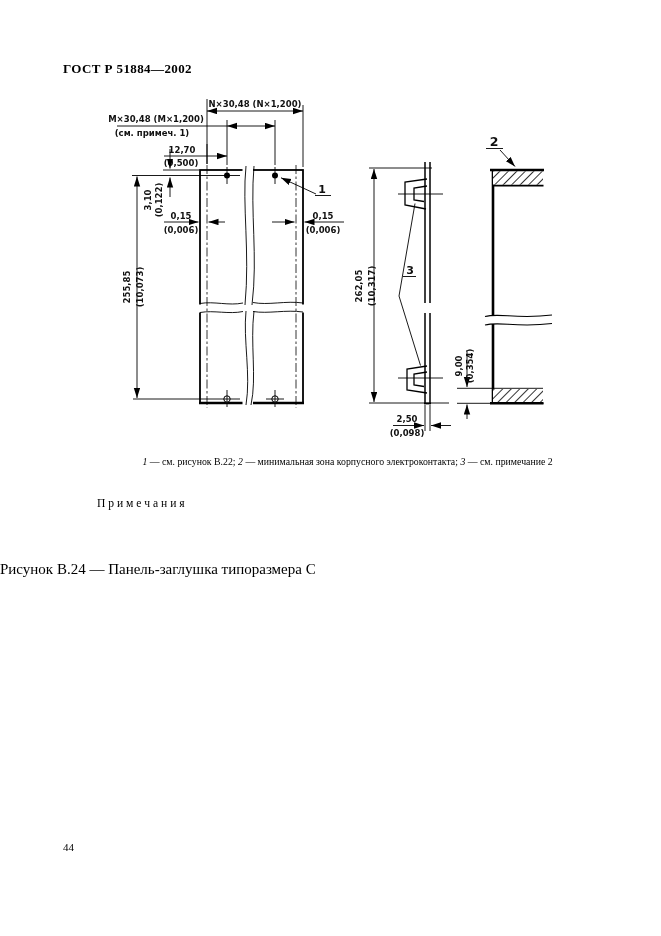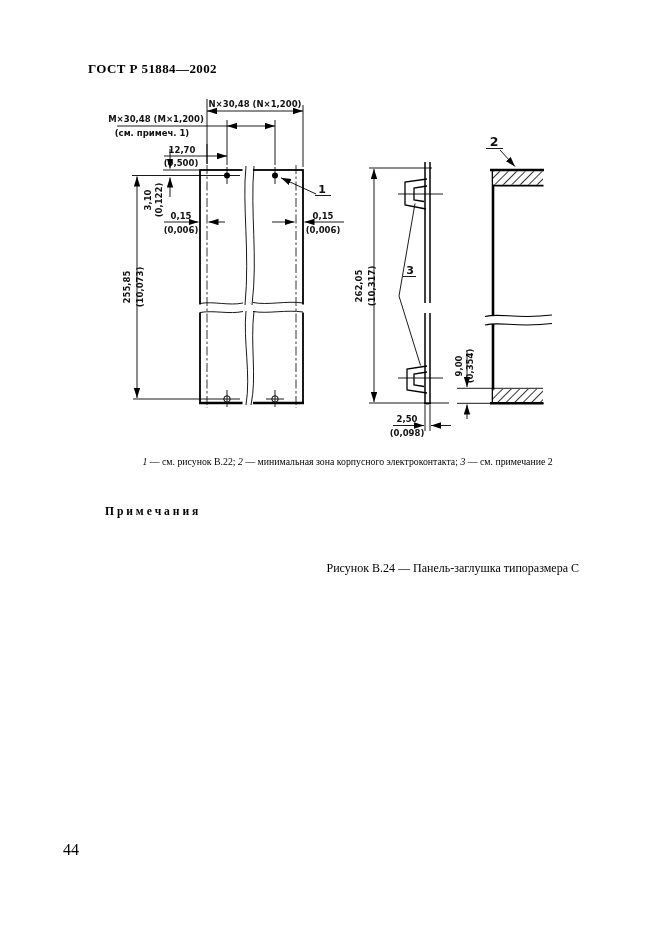--- a/index.html
+++ b/index.html
@@ -1,38 +1,38 @@
 <!DOCTYPE html>
 <html><head>
 <meta charset="utf-8">
 <style>
   html,body{margin:0;padding:0;}
   body{
     width:661px;height:936px;position:relative;background:#fff;color:#000;
     font-family:"Liberation Serif","DejaVu Serif",serif;
     -webkit-font-smoothing:antialiased;
   }
-  .header{position:absolute;left:63px;top:61px;font-weight:bold;font-size:13px;letter-spacing:.4px;margin-left:25px;}
+  .header{position:absolute;left:63px;top:61px;font-weight:bold;font-size:13px;letter-spacing:.4px;}
   svg.drawing{position:absolute;left:0;top:0;}
   .ol{stroke:#000;stroke-width:1.8;fill:none;}
   .ol2{stroke:#000;stroke-width:1.5;fill:none;}
   .thk{stroke:#000;stroke-width:2.6;fill:none;}
   .th{stroke:#000;stroke-width:.9;fill:none;}
   .cl{stroke:#000;stroke-width:.8;fill:none;stroke-dasharray:9 2.5 2.5 2.5;}
   .wav{stroke:#000;stroke-width:1.1;fill:none;}
   .clip{stroke:#000;stroke-width:1.3;fill:none;}
   .dtx{font-family:"DejaVu Sans","Liberation Sans",sans-serif;font-size:8.5px;font-weight:bold;fill:#111;}
   .ctx{font-family:"DejaVu Sans","Liberation Sans",sans-serif;font-weight:bold;fill:#111;}
   .caption{position:absolute;top:456px;left:0;width:661px;text-align:center;font-size:9.8px;padding-left:17px;}
   .cap-num{font-style:italic;}
   .notes{position:absolute;left:63px;top:489px;width:536px;font-size:11.6px;line-height:13.6px;}
-  .notes p{margin:16px;text-indent:26px;font-weight:bold;}
+  .notes p{margin:8px;text-indent:26px;}
   .notes p.body-p{text-align:justify;}
-  .fig-title{position:absolute;top:561px;left:0;width:579px;text-align:right;font-size:12px;}
-  .page-num{position:absolute;left:63px;top:841px;font-size:16px;}
+  .fig-title{position:absolute;top:561px;left:0;width:579px;text-align:left;font-size:15px;}
+  .page-num{position:absolute;left:63px;top:841px;font-size:11px;}
 </style>
 </head>
 <body>
 
 <div class="header">ГОСТ Р 51884—2002</div>
 
 <svg class="drawing" width="661" height="470" viewBox="0 0 661 470" xmlns="http://www.w3.org/2000/svg">
   <defs>
     <marker id="ar" markerUnits="userSpaceOnUse" markerWidth="11" markerHeight="8" refX="10" refY="3.2" orient="auto-start-reverse">
       <path d="M0,0 L10,3.2 L0,6.4 Z" fill="#000"></path>

